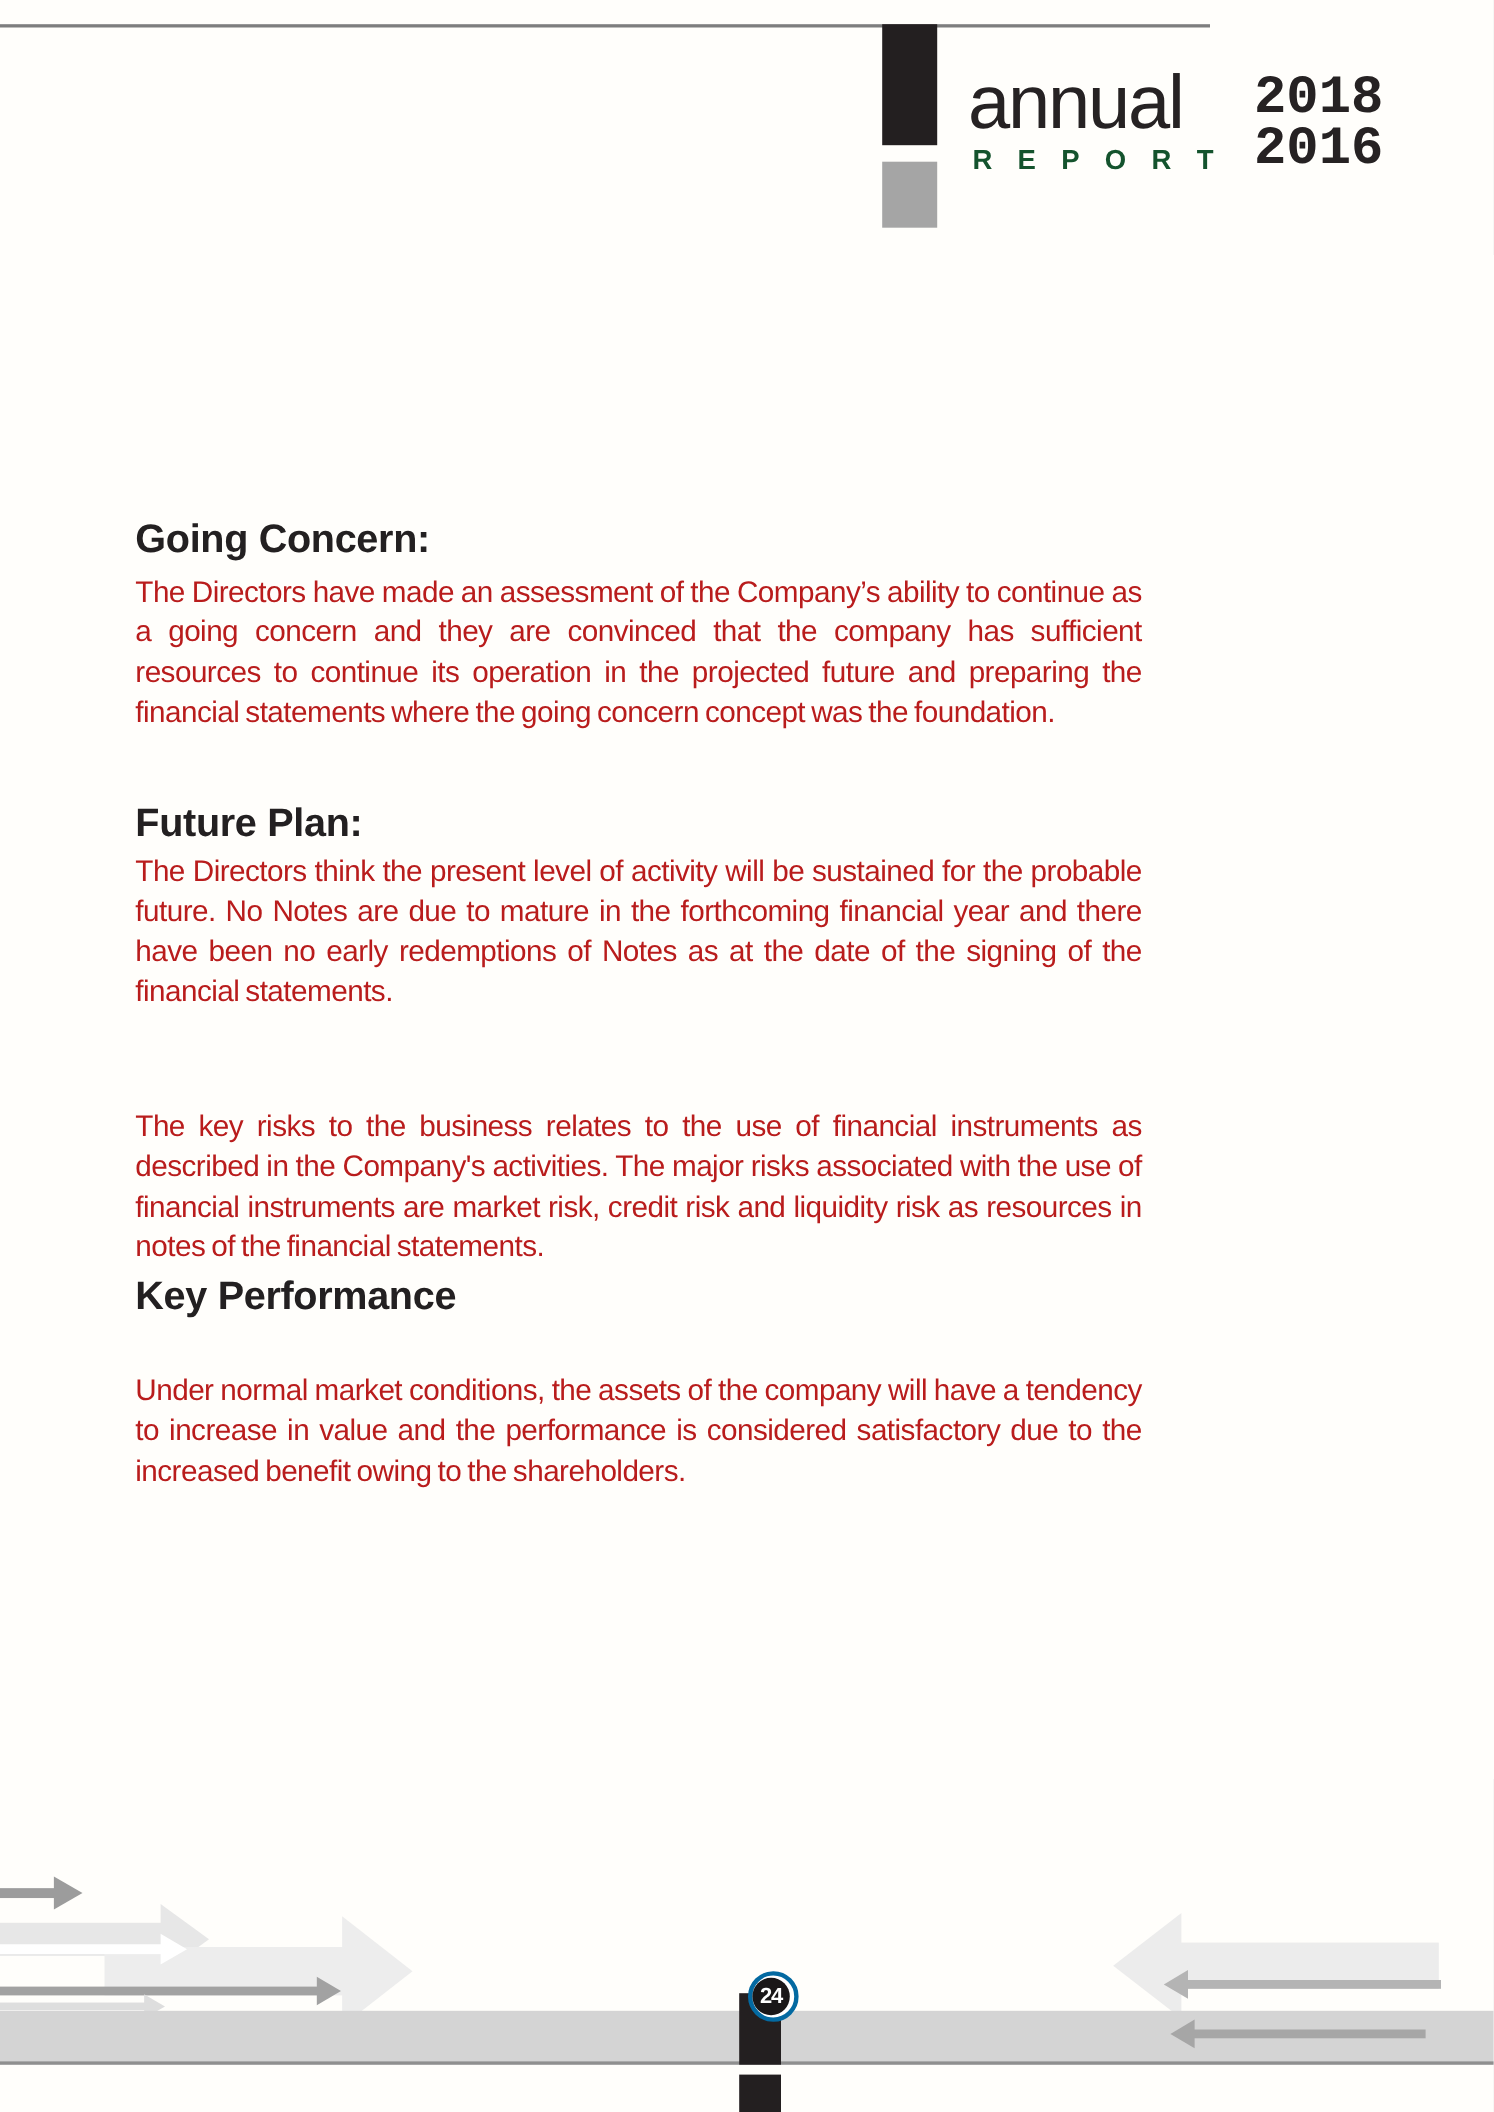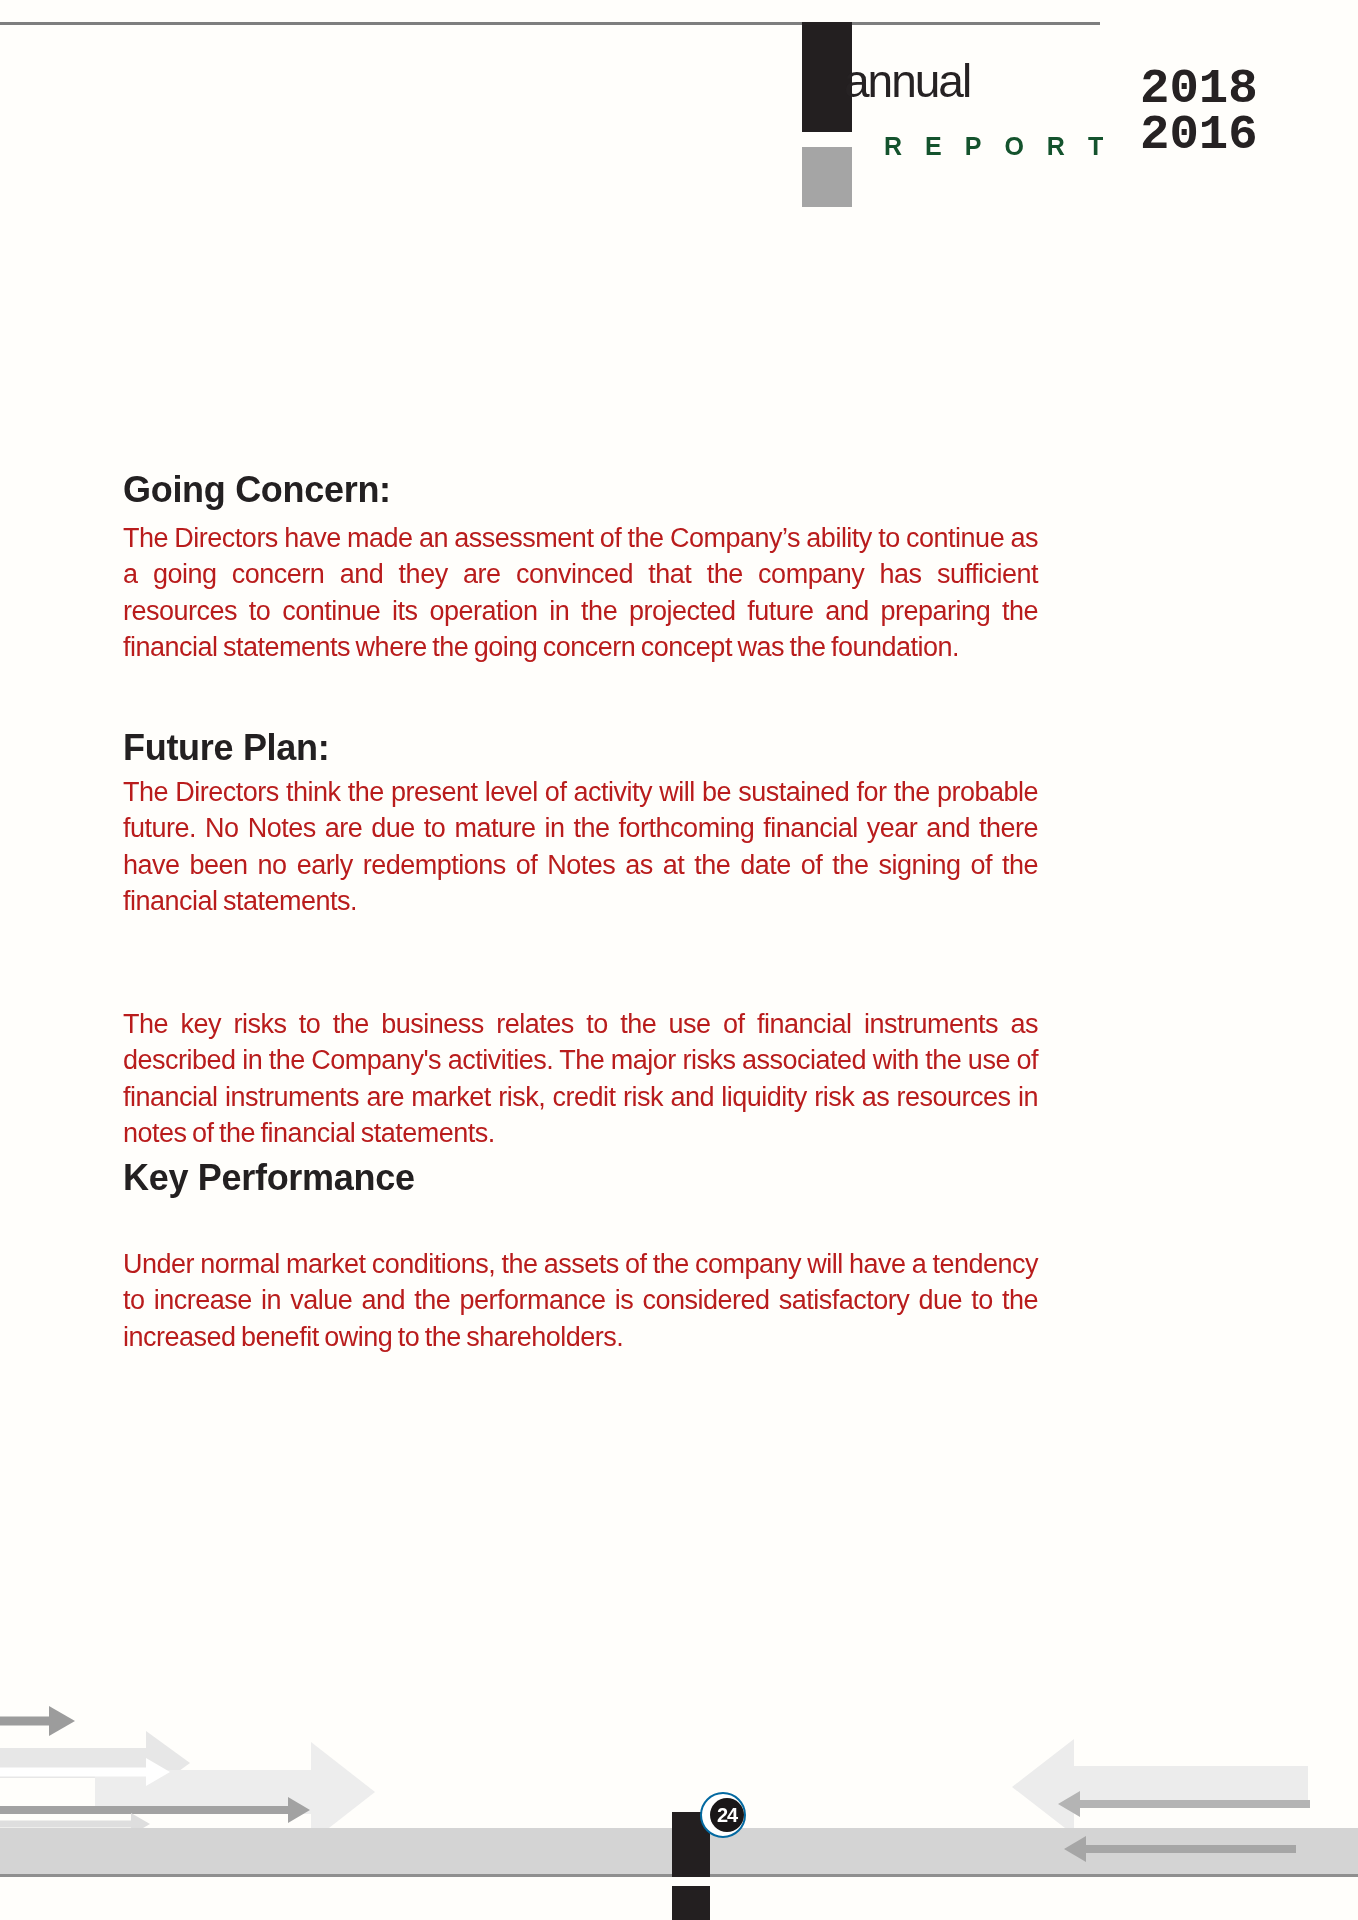--- a/index.html
+++ b/index.html
@@ -19,22 +19,22 @@
   }
   .header-black-tab{
     position:absolute;left:802px;top:22px;width:50px;height:110px;
     background:#231f20;
   }
   .header-gray-tab{
     position:absolute;left:802px;top:147px;width:50px;height:60px;
     background:#a5a5a5;
   }
   .brand-word{
-    position:absolute;left:844px;top:58px;width:235px;
-    font-size:46px;font-weight:400;letter-spacing:-2px;color:#262223;
+    position:absolute;left:880px;top:58px;width:235px;
+    font-size:69px;font-weight:400;letter-spacing:-2px;color:#262223;
     line-height:1;
   }
   .brand-sub{
     position:absolute;left:884px;top:134px;width:236px;
     font-size:25px;font-weight:700;letter-spacing:23px;color:#14532d;
     line-height:1;white-space:nowrap;overflow:hidden;
   }
   .brand-years{
     position:absolute;left:1140px;top:66px;width:140px;
     font-size:49px;font-weight:700;color:#262223;line-height:46px;
@@ -65,24 +65,24 @@
   }
   .badge-backing{
     position:absolute;left:672px;top:1812px;width:38px;height:65px;
     background:#231f20;z-index:4;
   }
   .bottom-tab{
     position:absolute;left:672px;top:1886px;width:38px;height:34px;
     background:#231f20;z-index:4;
   }
   .page-badge{
-    position:absolute;left:700px;top:1792px;width:46px;height:46px;
-    background:#ffffff;border:2px solid #0369a1;border-radius:50%;
+    position:absolute;left:680px;top:1792px;width:46px;height:46px;
+    background:#ffffff;border:4px solid #0369a1;border-radius:50%;
     box-sizing:border-box;z-index:5;
-    display:flex;align-items:center;justify-content:flex-end;
+    display:flex;align-items:center;justify-content:flex-start;
   }
   .page-badge .inner{
     width:34px;height:34px;border-radius:50%;background:#1a1718;
     display:flex;align-items:center;justify-content:center;
     color:#ffffff;font-size:20px;font-weight:700;letter-spacing:-1px;
   }
   
   .arrow{position:absolute;height:var(--hh);z-index:1;}
   .arrow .sh{
     position:absolute;top:50%;transform:translateY(-50%);

